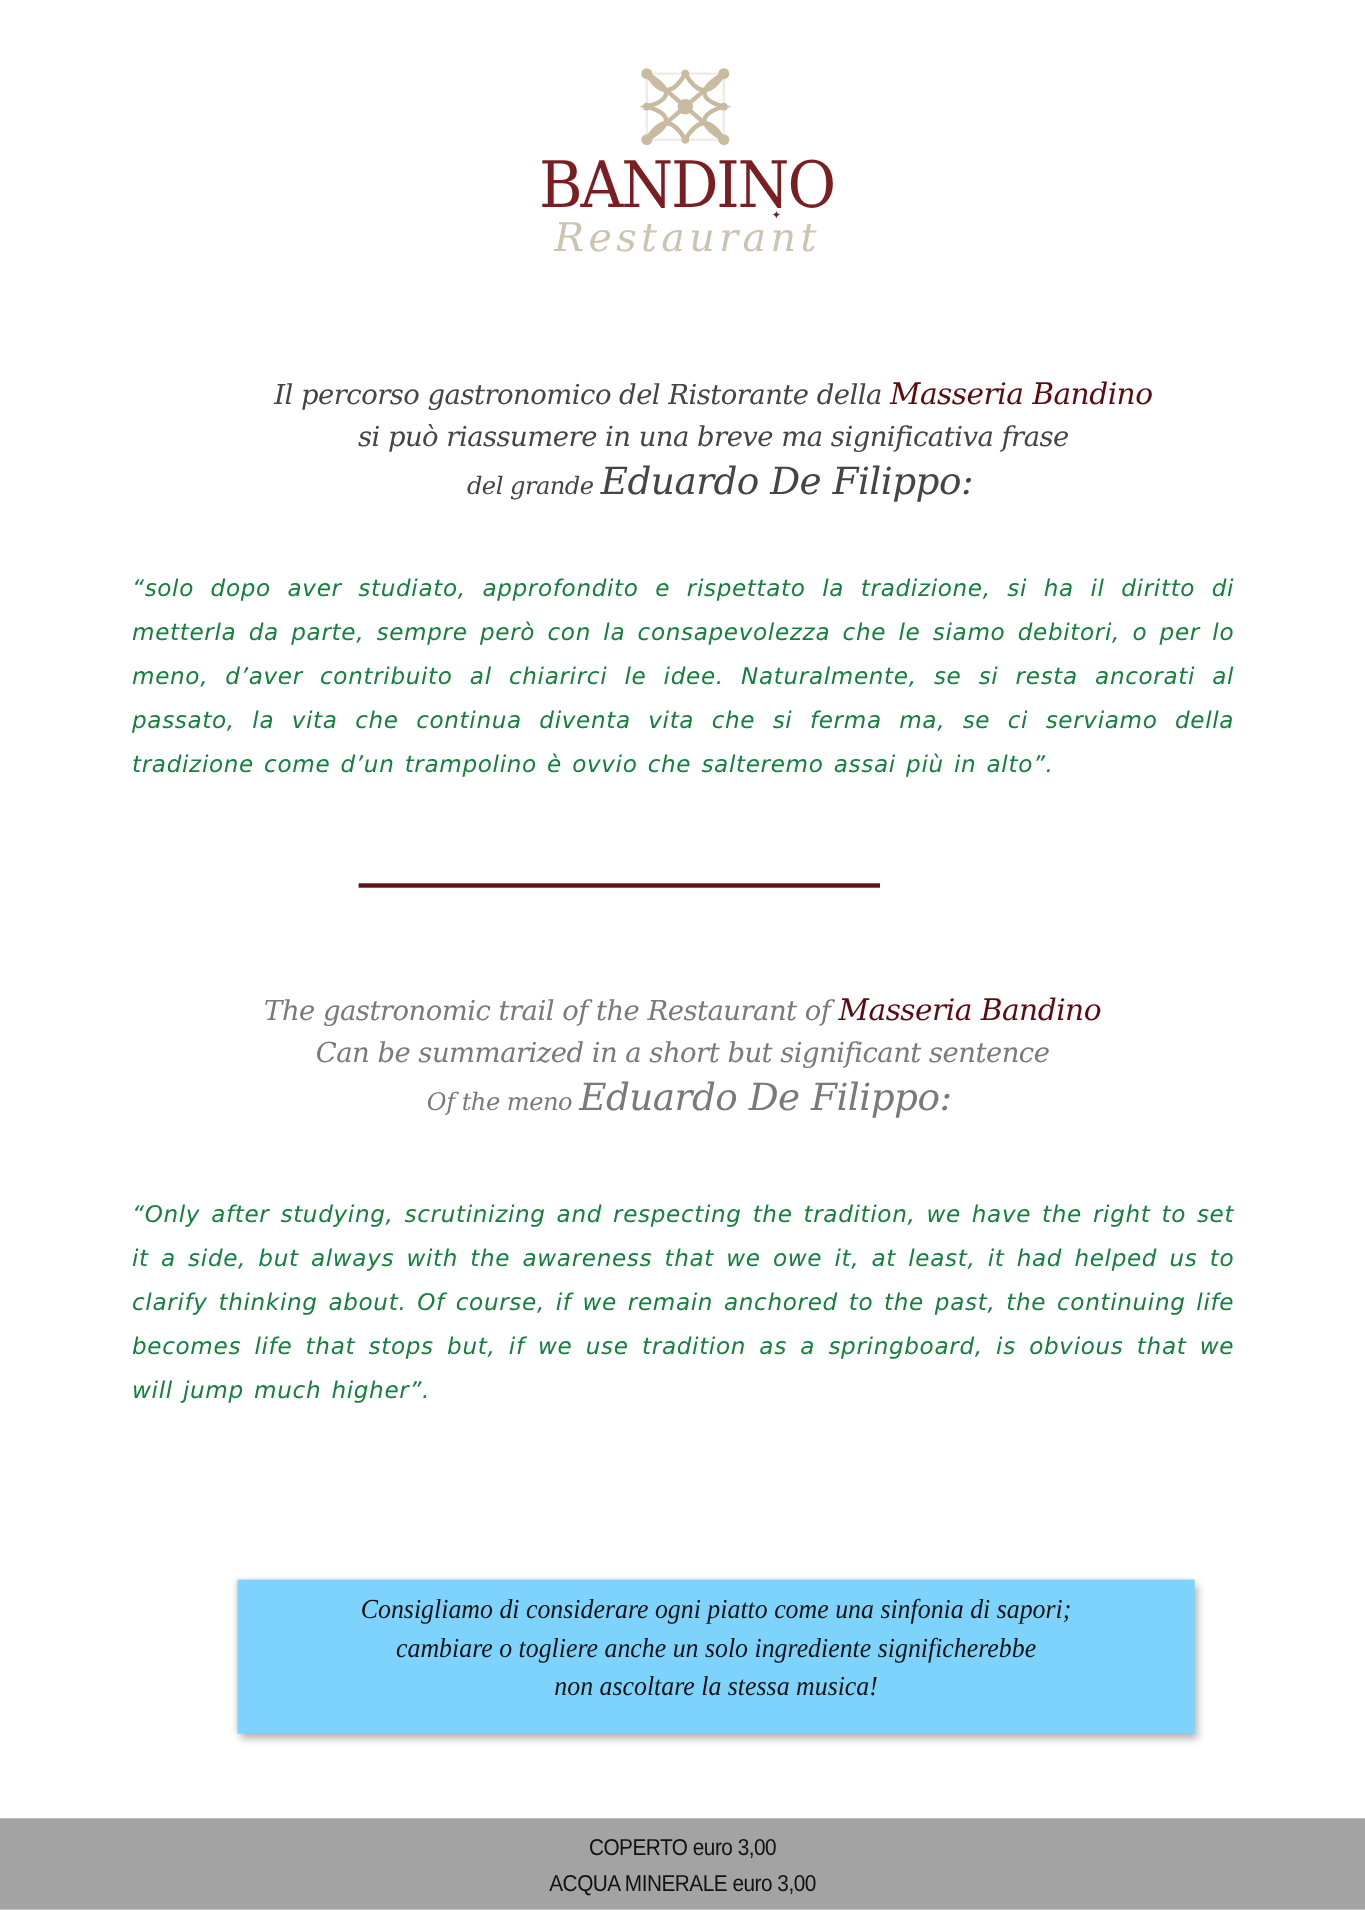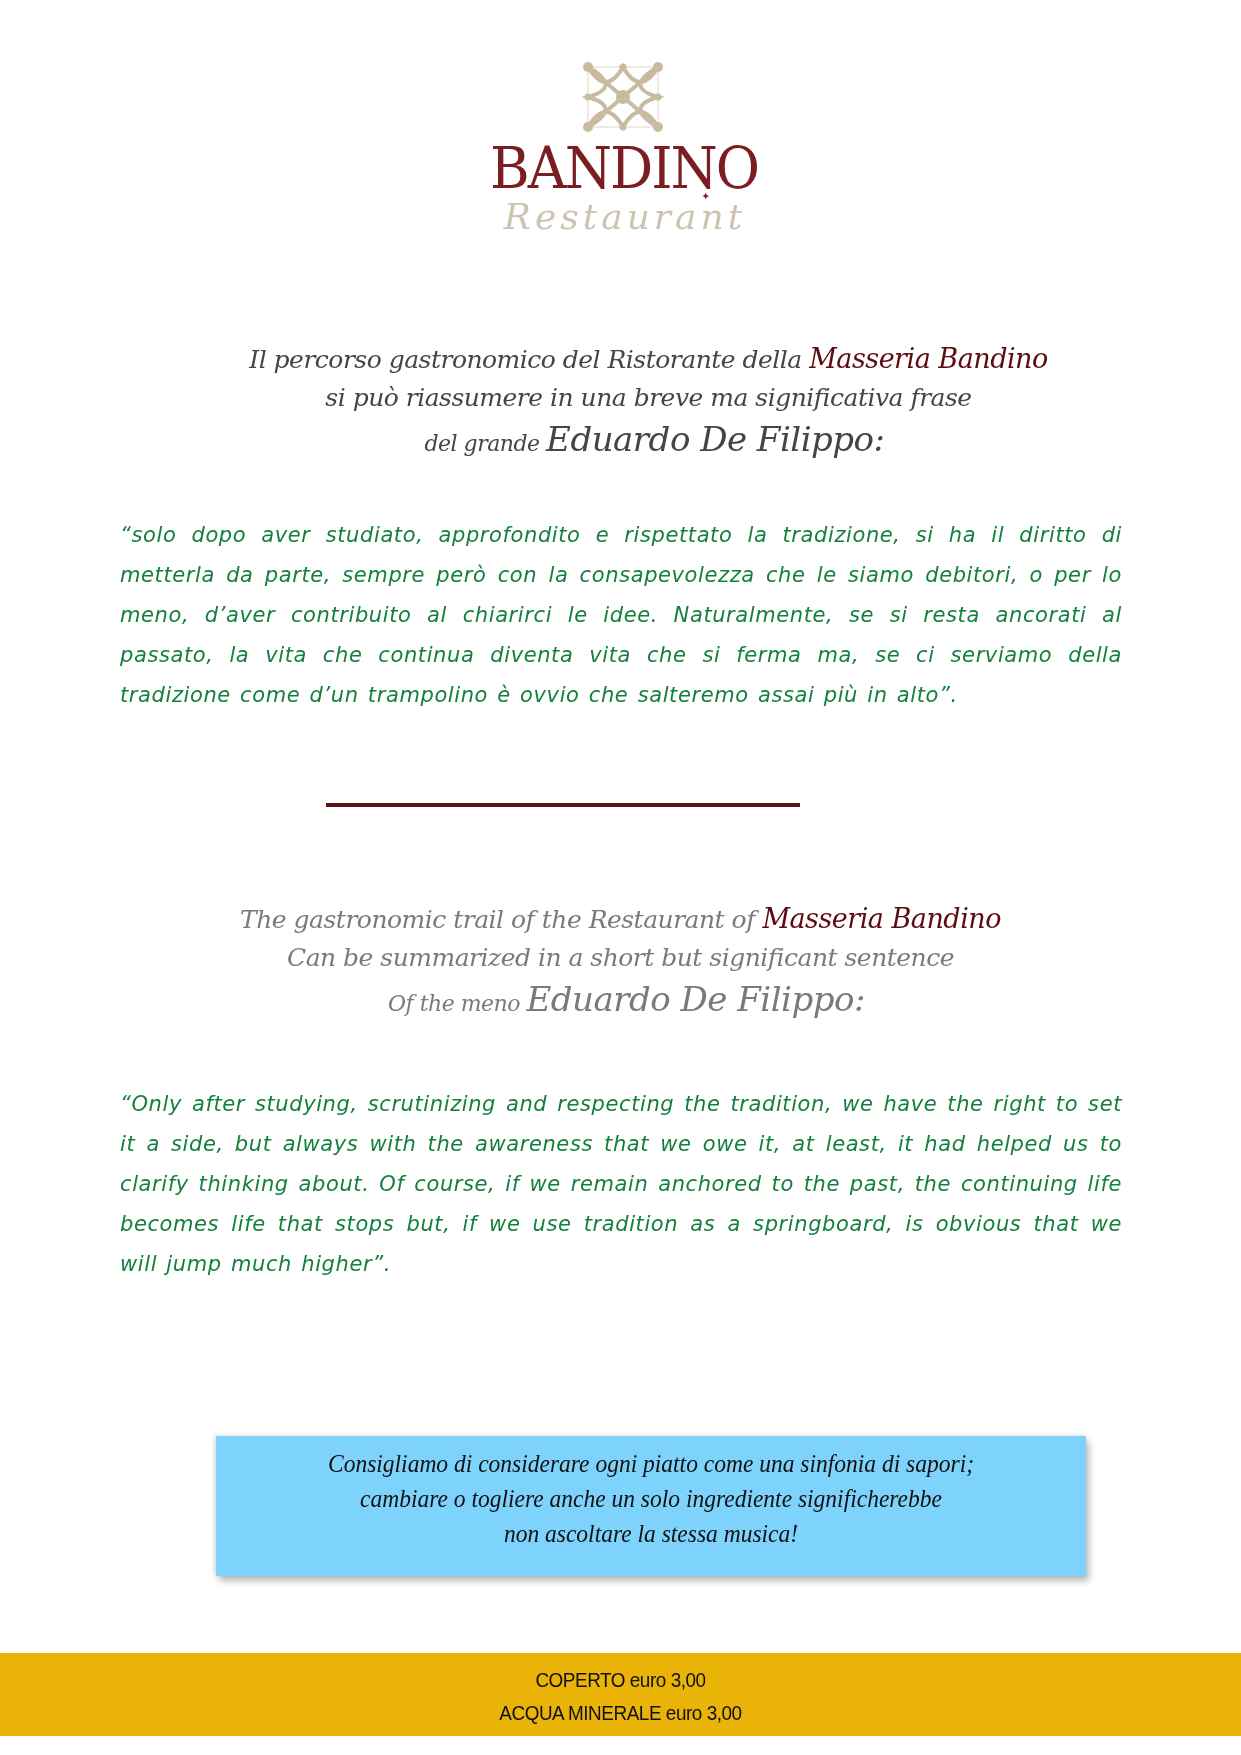--- a/index.html
+++ b/index.html
@@ -53,21 +53,21 @@
     box-shadow: 3px 5px 7px rgba(0,0,0,0.28), -2px -1px 4px rgba(0,0,0,0.10);
     text-align: center;
     font-family: "Liberation Serif", serif; font-style: italic;
     font-size: 25px; line-height: 35px; color: #111111;
     padding-top: 10px; box-sizing: border-box;
   }
   .advice-box .line { display: block; white-space: nowrap; transform: scaleX(0.94); }
 
   .footer {
     position: absolute; left: 0; top: 1653px; width: 1241px; height: 83px;
-    background: #eab308; text-align: center;
+    background: #a3a3a3; text-align: center;
     font-family: "Liberation Sans", sans-serif; font-size: 21px; color: #111111;
     line-height: 33px; padding-top: 10px; box-sizing: border-box; letter-spacing: -0.5px;
   }
   .footer .line { display: block; transform: scaleX(0.9); }
 </style>
 </head>
 <body>
 
 <div class="logo">
   <svg class="logo-ornament" viewBox="0 0 82 72">

